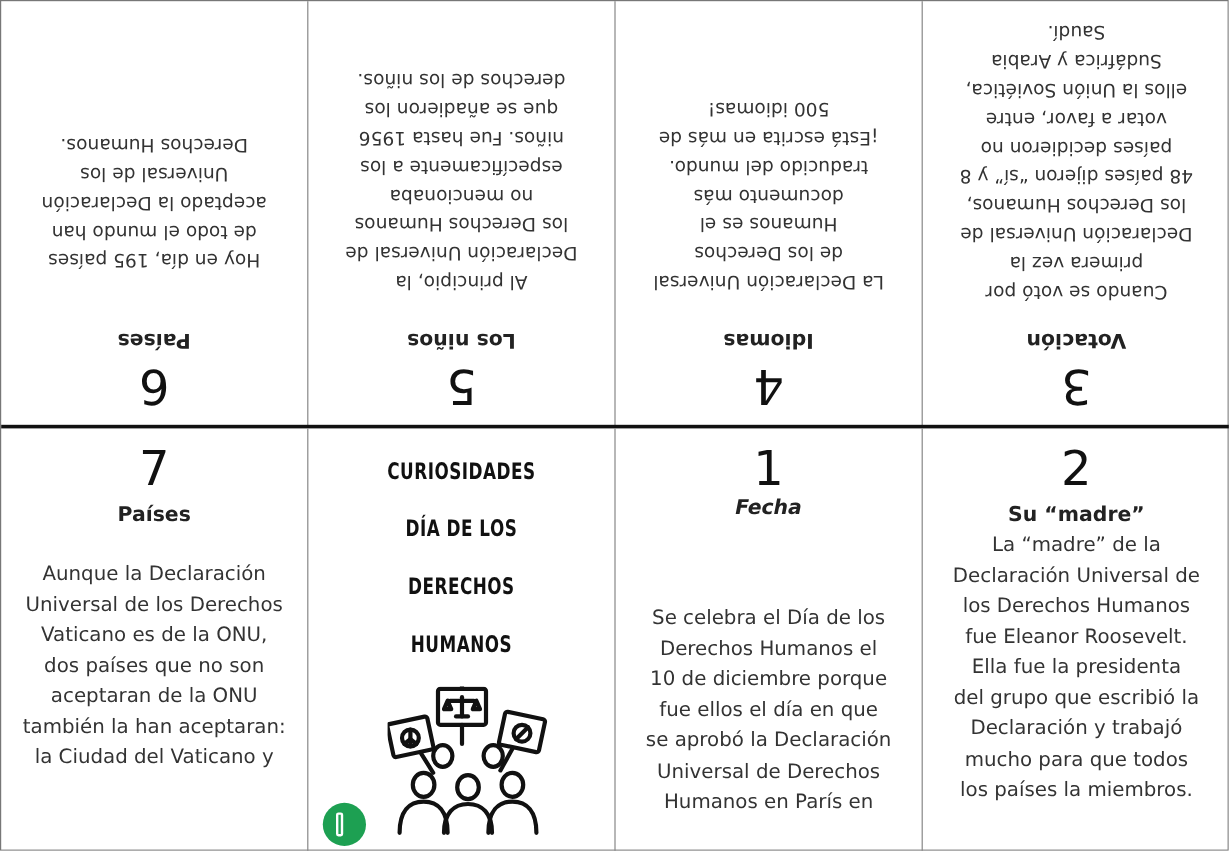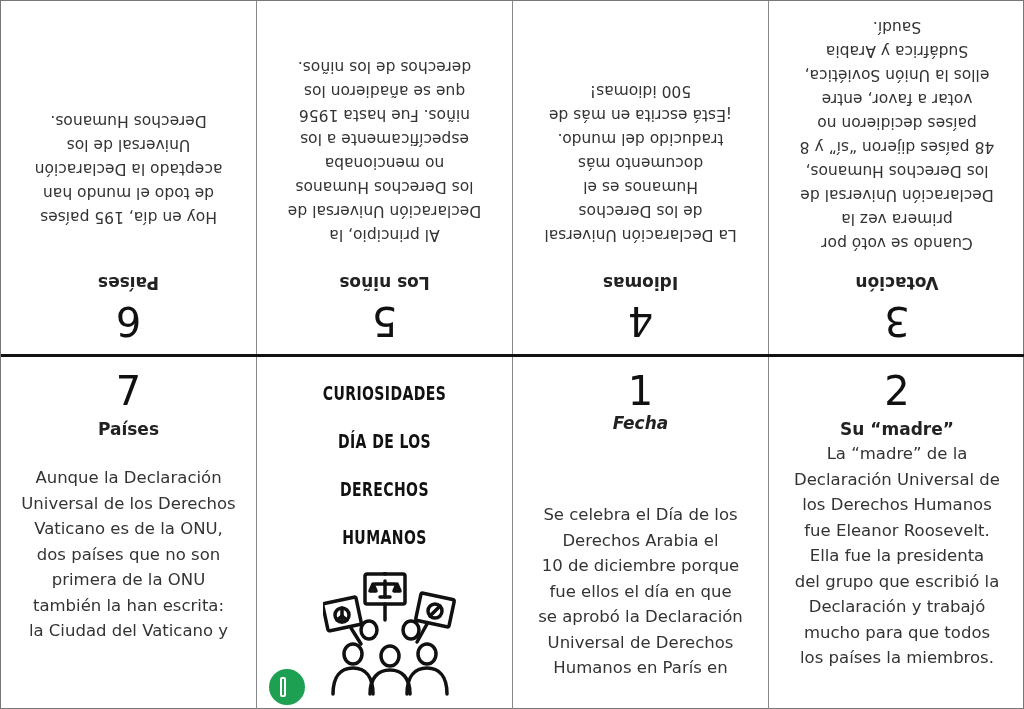--- a/index.html
+++ b/index.html
@@ -104,22 +104,22 @@
 
     <div class="card">
       <div class="inner">
         <div class="num">7</div>
         <div class="ttl">Países</div>
         <div class="body">
           <div>Aunque la Declaración</div>
           <div>Universal de los Derechos</div>
           <div>Vaticano es de la ONU,</div>
           <div>dos países que no son</div>
-          <div>primera de la ONU</div>
-          <div>también la han escrita:</div>
+          <div>aceptaran de la ONU</div>
+          <div>también la han aceptaran:</div>
           <div>la Ciudad del Vaticano y</div>
         </div>
       </div>
     </div>
 
     <div class="card">
       <div class="inner cover">
         <div class="cover-title">
           <div>CURIOSIDADES</div>
           <div>DÍA DE LOS</div>
@@ -165,21 +165,21 @@
           </div>
       </div>
     </div>
 
     <div class="card">
       <div class="inner">
         <div class="num">1</div>
         <div class="ttl" style="top:56px;font-style:italic;">Fecha</div>
         <div class="body" style="top:116px;margin-top:29px;">
           <div>Se celebra el Día de los</div>
-          <div>Derechos Arabia el</div>
+          <div>Derechos Humanos el</div>
           <div>10 de diciembre porque</div>
           <div>fue ellos el día en que</div>
           <div>se aprobó la Declaración</div>
           <div>Universal de Derechos</div>
           <div>Humanos en París en</div>
         </div>
       </div>
     </div>
 
     <div class="card">

